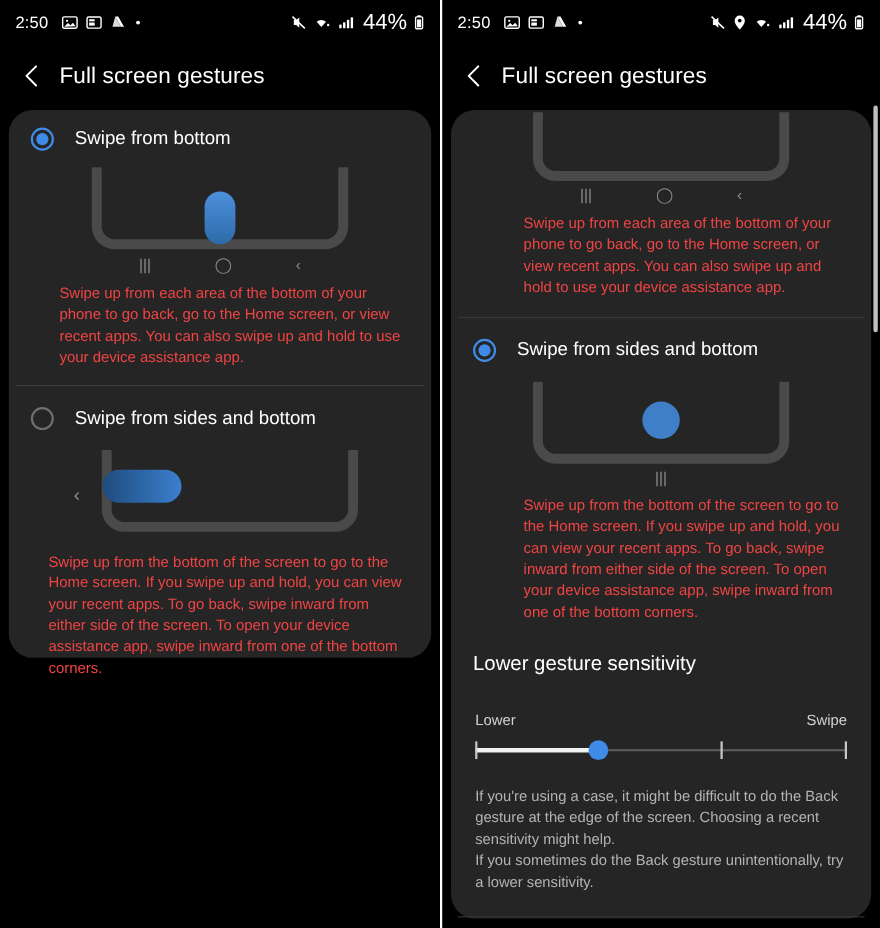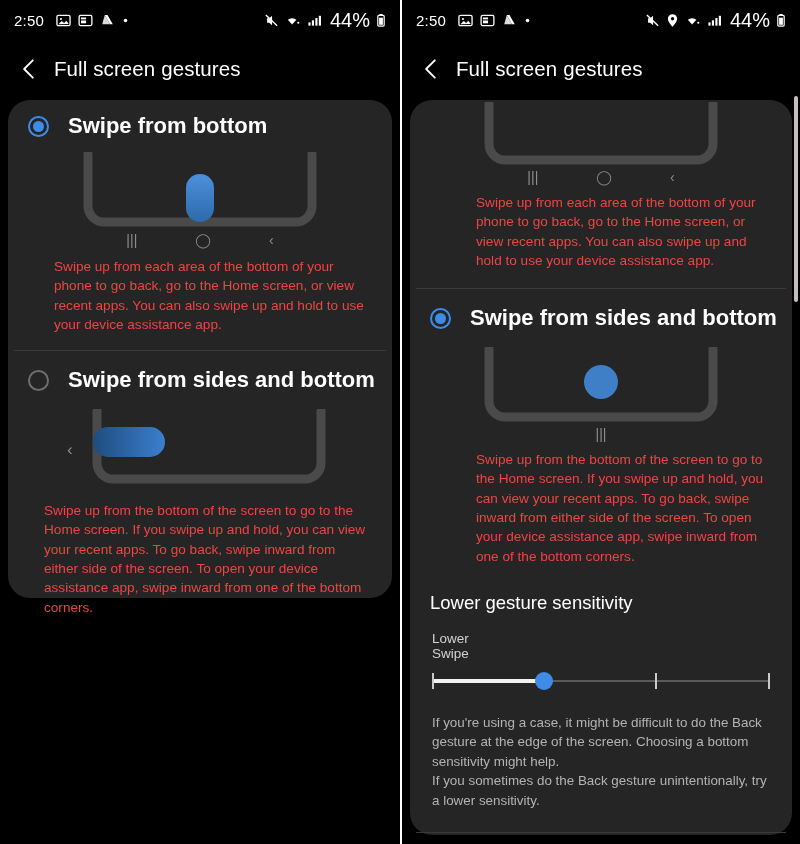--- a/index.html
+++ b/index.html
@@ -62,21 +62,21 @@
     flex:0 0 auto; margin-right:19px;
     position:relative;
   }
   .radio.on { border:2px solid #3f8ce8; }
   .radio.on::after {
     content:""; position:absolute;
     left:3px; top:3px; width:11px; height:11px;
     border-radius:50%; background:#3f8ce8;
   }
   .radio.off { border:2px solid #6e6e6e; }
-  .opt-label { color:#fff; font-size:22px; font-weight:700; }
+  .opt-label { color:#fff; font-size:17px; font-weight:400; }
 
   
   .illus { display:flex; justify-content:center; }
   .navhints {
     display:flex; justify-content:center; align-items:center;
     color:#8d8d8d;
   }
   .navhints span { font-size:14px; }
 
   .desc {
@@ -337,33 +337,33 @@
           </svg>
         </div>
         <div class="navhints" style="margin-top:1px;">
           <span>|||</span>
         </div>
         <div class="desc" style="margin:8px 14px 0 52px;">Swipe up from the bottom of the screen to go to the Home screen. If you swipe up and hold, you can view your recent apps. To go back, swipe inward from either side of the screen. To open your device assistance app, swipe inward from one of the bottom corners.</div>
       </div>
 
       <div style="padding:26px 14px 0 14px;">
         <div class="sens-title">Lower gesture sensitivity</div>
-        <div class="sens-labels" style="margin-top:17px;flex-direction:column;">
+        <div class="sens-labels" style="margin-top:33px;">
           <span>Lower</span>
           <span>Swipe</span>
         </div>
         <div class="slider-wrap" style="margin-top:8px;">
           <div class="slider-track"></div>
           <div class="slider-fill"></div>
           <div class="tick" style="left:0%;"></div>
           <div class="tick" style="left:66%;"></div>
           <div class="tick" style="left:calc(100% - 2px);"></div>
           <div class="slider-thumb" style="left:33%;"></div>
         </div>
-        <div class="helper" style="margin-top:18px;">If you're using a case, it might be difficult to do the Back gesture at the edge of the screen. Choosing a bottom sensitivity might help.</div>
+        <div class="helper" style="margin-top:18px;">If you're using a case, it might be difficult to do the Back gesture at the edge of the screen. Choosing a recent sensitivity might help.</div>
         <div class="helper" style="">If you sometimes do the Back gesture unintentionally, try a lower sensitivity.</div>
       </div>
 
       <div class="divider" style="margin-top:22px;"></div>
 
       <div class="toggle-row" style="margin:0 14px;">
         
         
       </div>
 

